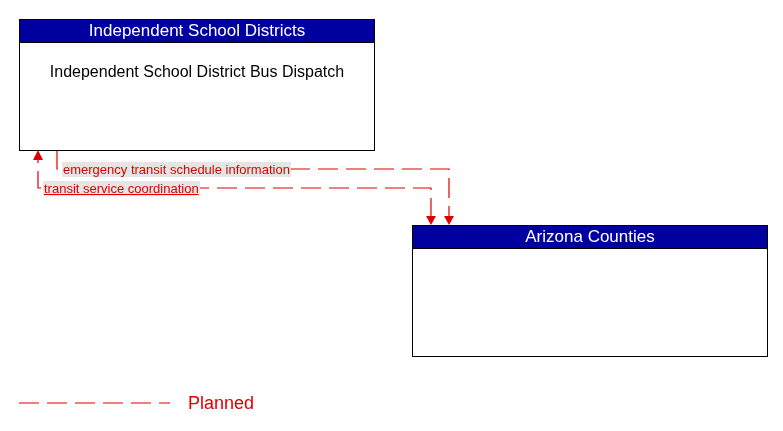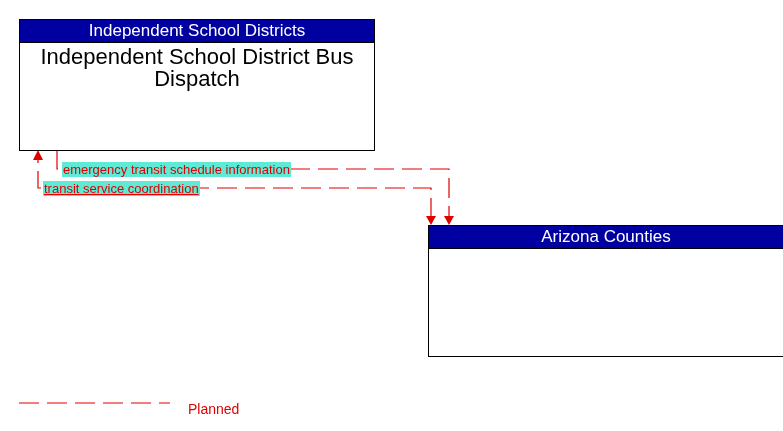--- a/index.html
+++ b/index.html
@@ -1,25 +1,25 @@
 <!DOCTYPE html>
 <html><head>
 <meta charset="utf-8">
 <style>
   html, body { margin: 0; padding: 0; background: #ffffff; }
   body { width: 783px; height: 431px; position: relative; overflow: hidden;
          font-family: "Liberation Sans", sans-serif; }
   .box { position: absolute; border: 1px solid #000; background: #fff; box-sizing: border-box; }
   .box .hdr { background: #0000a0; color: #fff; text-align: center; font-size: 17px;
               line-height: 22px; height: 23px; border-bottom: 1px solid #000; box-sizing: border-box; }
-  .box .body { color: #000; text-align: center; font-size: 22px; line-height: 22px; padding: 3px 8px; }
+  .box .body { color: #000; text-align: center; font-size: 16px; line-height: 22px; padding: 18px 8px; }
   svg.lines { position: absolute; left: 0; top: 0; }
   .flow-label { position: absolute; color: #e00000; font-size: 13px; line-height: 15px;
-                background: #5eead4; white-space: nowrap; padding: 0 1px; }
-  .legend-label { position: absolute; color: #e00000; font-size: 14px; line-height: 16px; margin-top: 6px; }
+                background: #e5e5e5; white-space: nowrap; padding: 0 1px; }
+  .legend-label { position: absolute; color: #e00000; font-size: 18px; line-height: 16px; }
 </style>
 </head>
 <body>
 
 <svg class="lines" width="783" height="431">
 
   <polyline points="431,218 431,188 38,188 38,158" fill="none" stroke="#e00000" stroke-width="1.2" stroke-dasharray="20,8"></polyline>
   <polygon points="33,160 43,160 38,150" fill="#e00000"></polygon>
 
   <polyline points="57,150 57,169 449,169 449,218" fill="none" stroke="#e00000" stroke-width="1.2" stroke-dasharray="20,8"></polyline>
@@ -27,20 +27,20 @@
   <polygon points="426,216 436,216 431,225" fill="#e00000"></polygon>
 
   <line x1="19" y1="403" x2="170" y2="403" stroke="#e00000" stroke-width="1.2" stroke-dasharray="20,8"></line>
 </svg>
 
 <div class="box" style="left:19px; top:19px; width:356px; height:132px;">
   <div class="hdr">Independent School Districts</div>
   <div class="body">Independent School District Bus Dispatch</div>
 </div>
 
-<div class="box" style="left:428px; top:225px; width:356px; height:132px;">
+<div class="box" style="left:412px; top:225px; width:356px; height:132px;">
   <div class="hdr">Arizona Counties</div>
 </div>
 
 <div class="flow-label" style="left:62px; top:162px;">emergency transit schedule information</div>
 <div class="flow-label" style="left:43px; top:181px;text-decoration:underline;">transit service coordination</div>
 
 <div class="legend-label" style="left:188px; top:395px;">Planned</div>
 
 </body></html>

